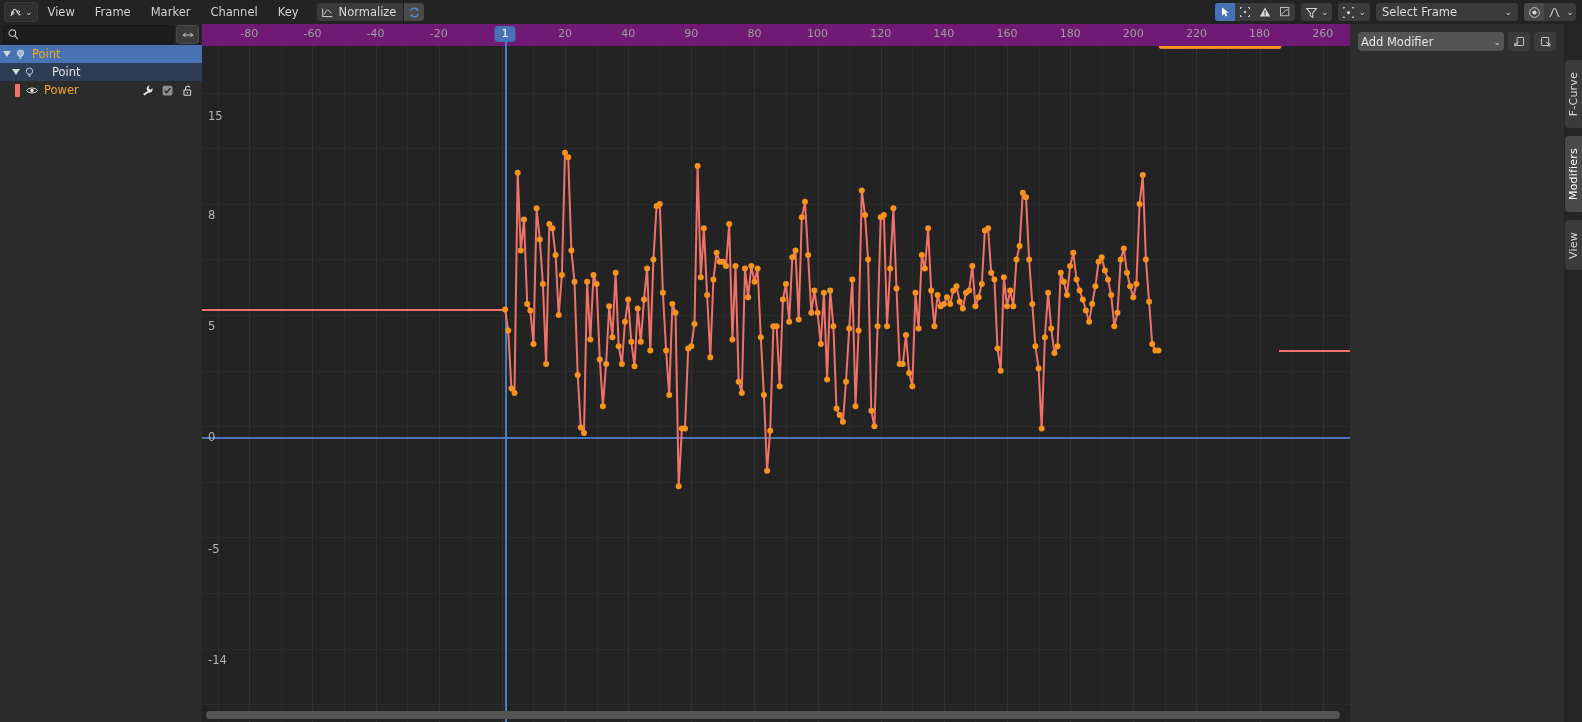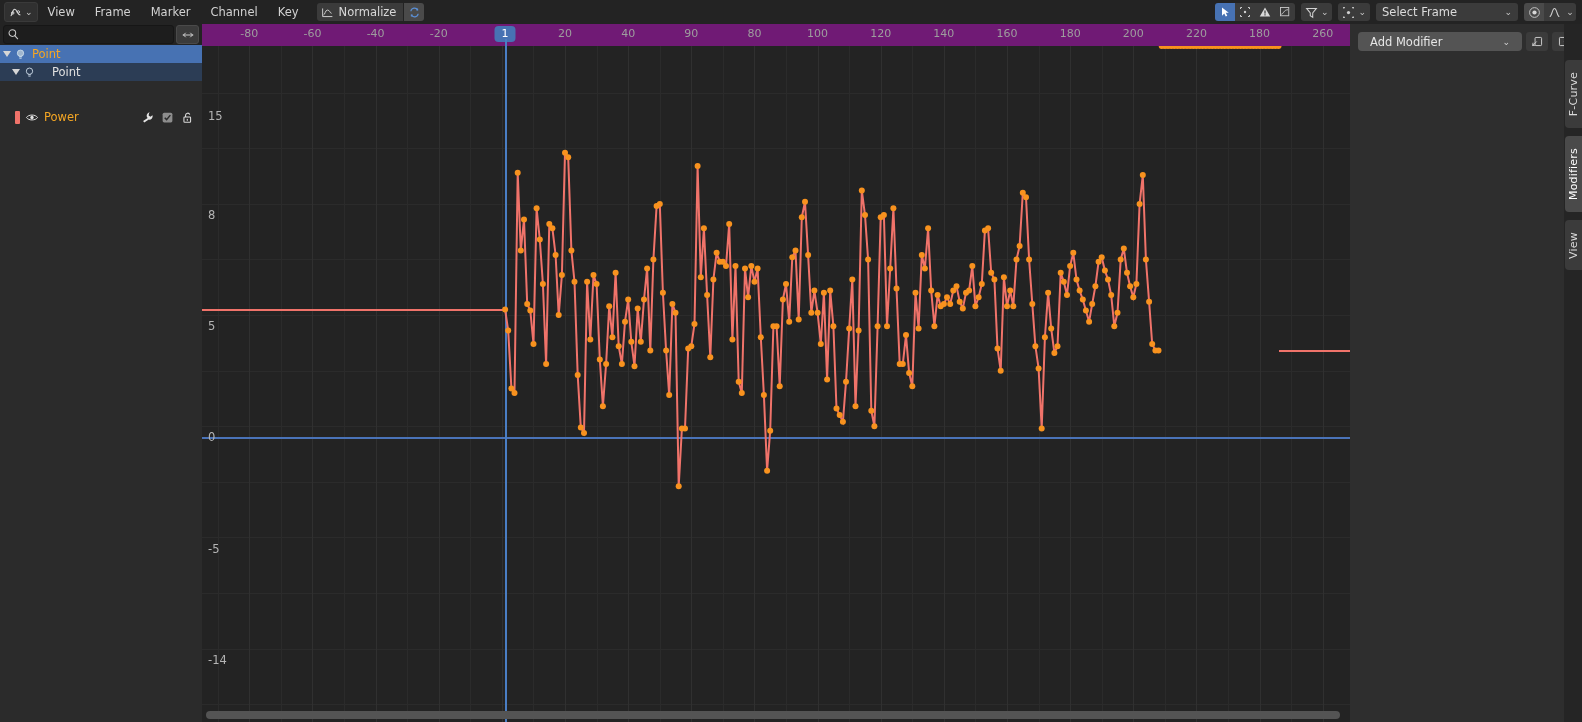--- a/index.html
+++ b/index.html
@@ -36,21 +36,21 @@
   .search-row{display:flex;align-items:center;height:21px;background:#232323;padding:0 1px;}
   .search-box{flex:1;display:flex;align-items:center;height:17px;background:#1d1d1d;
               border:1px solid #161616;border-radius:3px;margin-left:2px;padding-left:3px;}
   .search-input{flex:1;background:transparent;border:0;outline:none;color:#cfcfcf;font-size:11px;
                 font-family:"DejaVu Sans","Liberation Sans",sans-serif;padding:0 3px;}
   .sort-btn{display:flex;align-items:center;justify-content:center;width:21px;height:17px;
             background:#3b3b3b;border:1px solid #4a4a4a;border-radius:3px;margin:0 2px;}
   .chan-row{display:flex;align-items:center;height:18px;font-size:11.5px;white-space:nowrap;}
   .chan-obj{background:#4772b3;}
   .chan-sub{background:#2c3d55;}
-  .chan-fcu{background:#2b2b2b;margin-top:27px;}
+  .chan-fcu{background:#2b2b2b;}
   .tri{width:0;height:0;border-left:4.5px solid transparent;border-right:4.5px solid transparent;
        border-top:6px solid #d6d6d6;margin-right:3px;}
   .chan-name-obj{color:#f5a623;font-weight:400;}
   .chan-name-sub{color:#e0e0e0;}
   .chan-name-fcu{color:#f5a623;}
   .colorbar{width:5px;height:13px;background:#f0736a;border-radius:1px;margin-right:5px;}
   .chan-icons{margin-left:auto;display:flex;align-items:center;gap:7px;padding-right:8px;}
   .chan-bg{position:absolute;left:0;top:45px;width:202px;height:677px;background:#2b2b2b;}
 
   
@@ -74,21 +74,21 @@
   .vsb-trk{position:absolute;right:4px;top:24px;width:9px;height:674px;}
   .vsb-thumb{position:absolute;right:4px;top:26px;width:9px;height:670px;
              background:#545454;border-radius:5px;}
   .hsb-thumb{position:absolute;left:206px;bottom:3px;width:1134px;height:8px;
              background:#545454;border-radius:5px;}
 
   
   .side{position:absolute;left:1350px;top:24px;width:232px;height:698px;background:#2e2e2e;}
   .mod-row{display:flex;align-items:center;padding:8px 6px 0 8px;gap:4px;}
   .addmod{display:flex;align-items:center;justify-content:space-between;width:140px;height:19px;
-          background:#545454;border-radius:4px;padding:0 12px;color:#e6e6e6;font-size:11.5px;}
+          background:#545454;border-radius:4px;padding:0 3px;color:#e6e6e6;font-size:11.5px;}
   .sq-btn{display:flex;align-items:center;justify-content:center;width:22px;height:19px;
           background:#3b3b3b;border-radius:3px;}
   .tabstrip{position:absolute;right:0;top:0;width:18px;height:698px;background:#252525;}
   .vtab{position:absolute;right:0;width:17px;background:#3b3b3b;border-radius:4px 0 0 4px;
         color:#d9d9d9;font-size:11px;display:flex;align-items:center;justify-content:center;}
   .vtab span{writing-mode:vertical-rl;transform:rotate(180deg);letter-spacing:.2px;}
   .vtab.sel{background:#4a4a4a;color:#fff;}
 </style>
 </head>
 <body>

